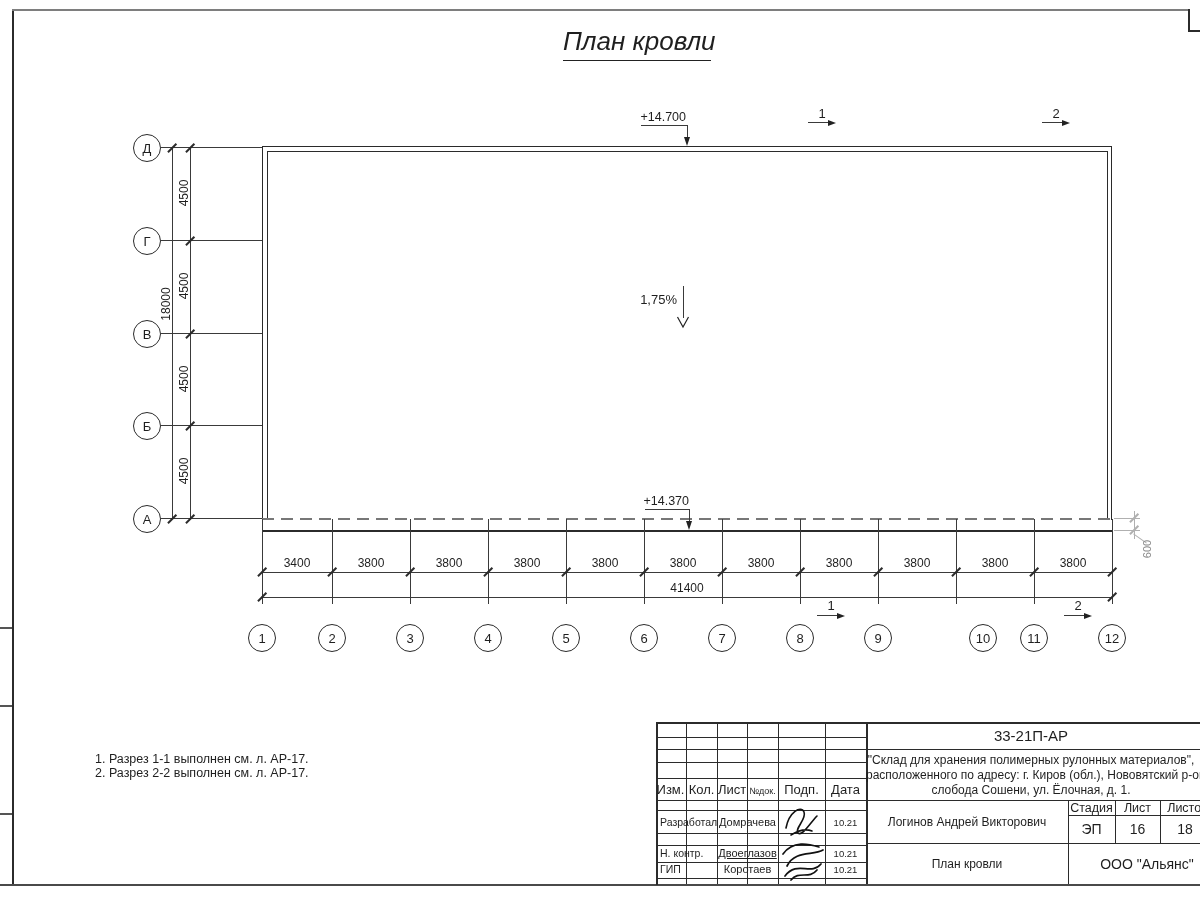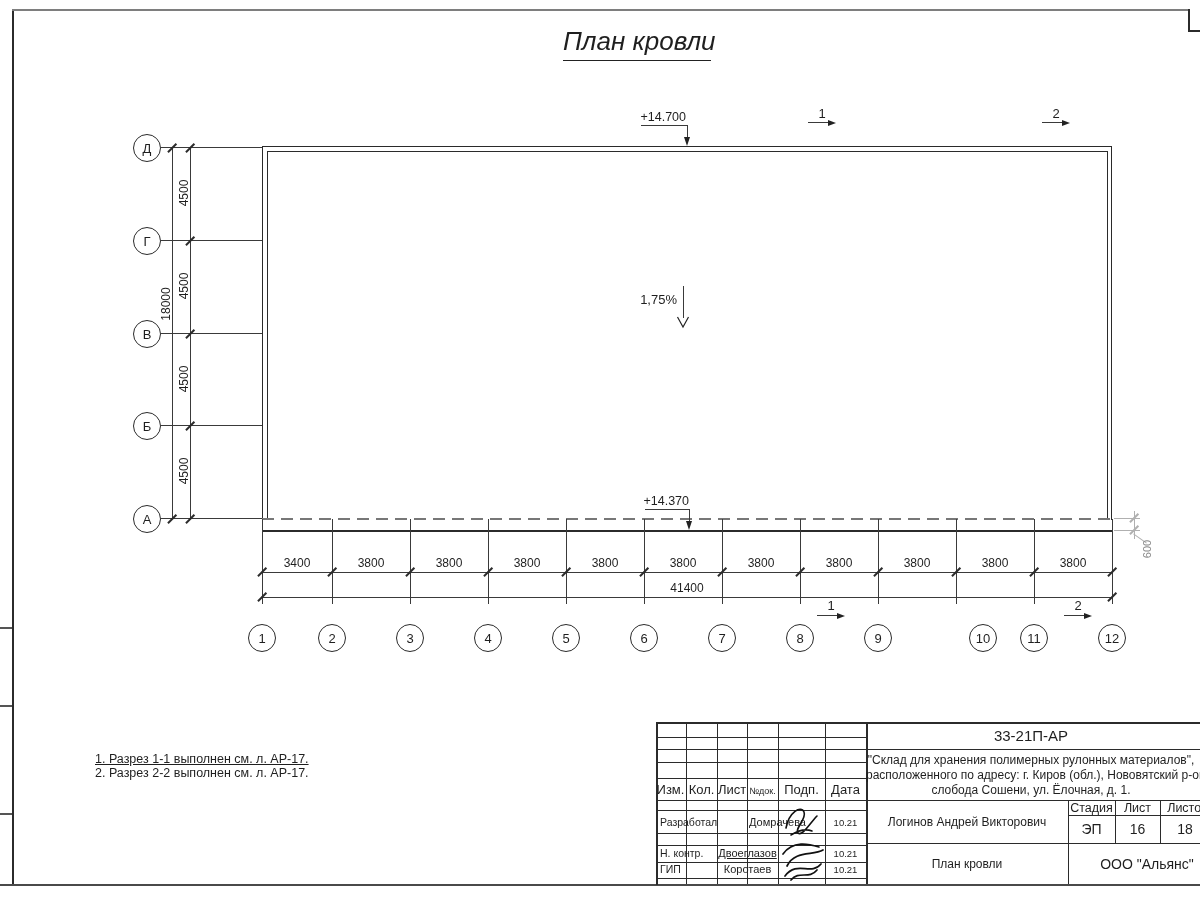--- a/index.html
+++ b/index.html
@@ -201,21 +201,21 @@
   <div class="tri-r" style="left:1084px;top:612.5px;"></div>
 
   <div class="hl gray" style="left:1114px;top:518px;width:26px;"></div>
   <div class="hl gray" style="left:1114px;top:530px;width:26px;"></div>
   <div class="vl gray" style="left:1134px;top:511px;height:28px;"></div>
   <div class="tk g" style="left:1128px;top:517px;"></div>
   <div class="tk g" style="left:1128px;top:529px;"></div>
   <div class="hl gray" style="left:1132px;top:538px;width:16px;transform:rotate(35deg);"></div>
   <div class="txt ctr rot" style="left:1123px;top:543px;width:48px;font-size:11px;color:#8a8a8a;">600</div>
 
-  <div class="txt" style="left:95px;top:752px;font-size:12.5px;text-decoration:underline;">1. Разрез 1-1 выполнен см. л. АР-17.</div>
+  <div class="txt" style="left:95px;top:752px;font-size:12.5px;">1. Разрез 1-1 выполнен см. л. АР-17.</div>
   <div class="txt" style="left:95px;top:766px;font-size:12.5px;">2. Разрез 2-2 выполнен см. л. АР-17.</div>
 
   <div class="hl" style="left:656px;top:722px;width:544px;height:1.8px;"></div>
   <div class="vl" style="left:656px;top:722px;height:163px;width:1.8px;"></div>
 
   <div class="vl" style="left:686px;top:722px;height:162px;"></div>
   <div class="vl" style="left:717px;top:722px;height:162px;"></div>
   <div class="vl" style="left:747px;top:722px;height:162px;"></div>
   <div class="vl" style="left:778px;top:722px;height:162px;"></div>
   <div class="vl" style="left:825px;top:722px;height:162px;"></div>
@@ -238,21 +238,21 @@
   <div class="hl" style="left:866px;top:843px;width:334px;"></div>
 
   <div class="txt ctr" style="left:655px;top:782px;width:31px;font-size:13px;">Изм.</div>
   <div class="txt ctr" style="left:686px;top:782px;width:31px;font-size:13px;">Кол.</div>
   <div class="txt ctr" style="left:717px;top:782px;width:30px;font-size:13px;">Лист</div>
   <div class="txt ctr" style="left:747px;top:786px;width:31px;font-size:9px;">№док.</div>
   <div class="txt ctr" style="left:778px;top:782px;width:47px;font-size:13px;">Подп.</div>
   <div class="txt ctr" style="left:825px;top:782px;width:41px;font-size:13px;">Дата</div>
 
   <div class="txt tb" style="left:660px;top:816px;">Разработал</div>
-  <div class="txt tb ctr" style="left:717px;top:816px;width:61px;font-size:11px;margin-left:30px;">Домрачева</div>
+  <div class="txt tb ctr" style="left:717px;top:816px;width:61px;font-size:11px;">Домрачева</div>
   <div class="txt ctr" style="left:825px;top:817px;width:41px;font-size:9.5px;">10.21</div>
 
   <div class="txt tb" style="left:660px;top:847px;">Н. контр.</div>
   <div class="txt tb ctr" style="left:717px;top:847px;width:61px;font-size:11px;text-decoration:underline;">Двоеглазов</div>
   <div class="txt ctr" style="left:825px;top:848px;width:41px;font-size:9.5px;">10.21</div>
 
   <div class="txt tb" style="left:660px;top:863px;">ГИП</div>
   <div class="txt tb ctr" style="left:717px;top:863px;width:61px;font-size:11px;">Коротаев</div>
   <div class="txt ctr" style="left:825px;top:864px;width:41px;font-size:9.5px;">10.21</div>
 

